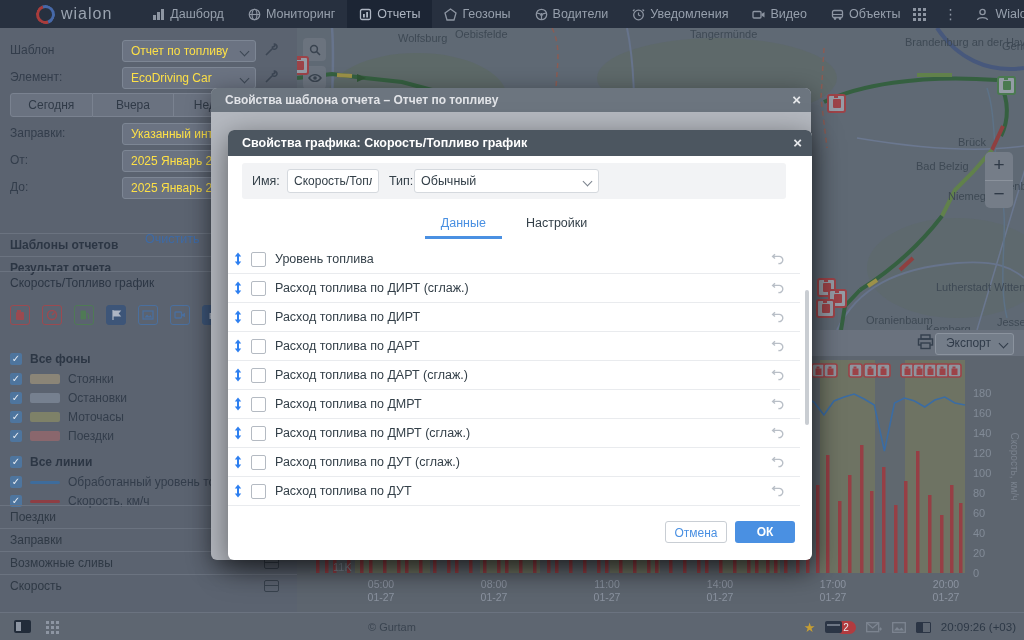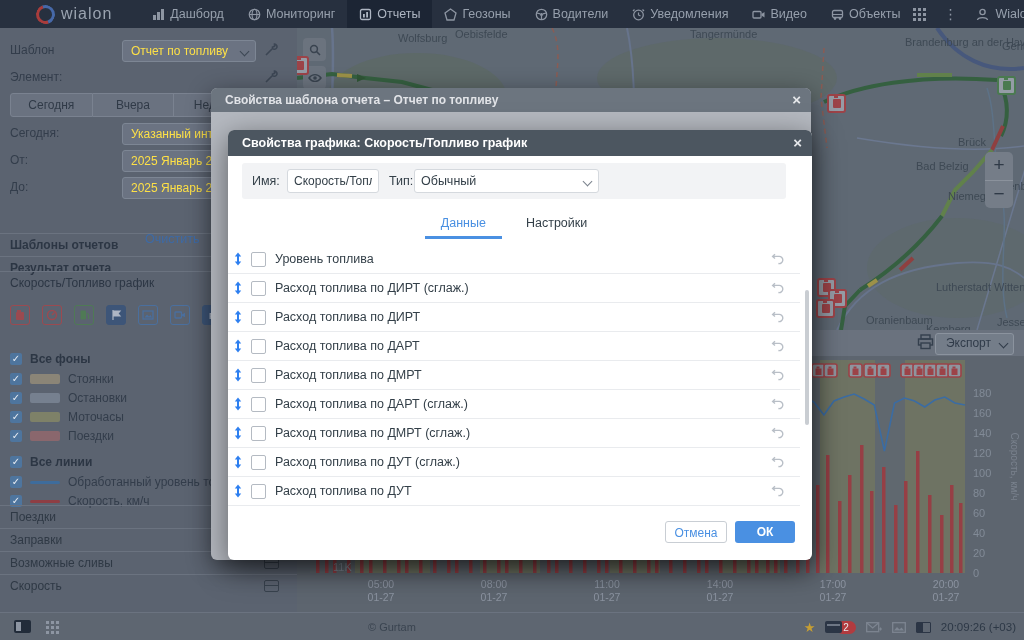--- a/index.html
+++ b/index.html
@@ -237,31 +237,32 @@
   <div id="sidebar">
     <div class="sb-row" style="top:12px;">
       <span class="sb-label">Шаблон</span>
       <span class="sb-input"><span>Отчет по топливу</span><span class="chev"></span></span>
       <svg class="wrench" width="14" height="14" viewBox="0 0 14 14">
           <path d="M2 12 L8 6 M8.5 5.5 a2.6 2.6 0 1 0 2-4.4 l0 2.4 -2 0.6z" fill="none" stroke="#3c4654" stroke-width="1.6"></path>
         </svg>
     </div>
     <div class="sb-row" style="top:39px;">
       <span class="sb-label">Элемент:</span>
+      <span class="sb-input"><span>EcoDriving Car</span><span class="chev"></span></span>
       <svg class="wrench" width="14" height="14" viewBox="0 0 14 14">
           <path d="M2 12 L8 6 M8.5 5.5 a2.6 2.6 0 1 0 2-4.4 l0 2.4 -2 0.6z" fill="none" stroke="#3c4654" stroke-width="1.6"></path>
         </svg>
     </div>
     <div style="position:absolute;left:10px;top:65px;width:246px;display:flex;" id="quick-ranges">
         <div class="qr-btn">Сегодня</div>
         <div class="qr-btn">Вчера</div>
         <div class="qr-btn">Неделя</div>
       </div>
     <div class="sb-row" style="top:95px;">
-      <span class="sb-label">Сегодня:</span>
+      <span class="sb-label">Заправки:</span>
       <span class="sb-input"><span>Указанный инте</span></span>
     </div>
     <div class="sb-row" style="top:122px;">
       <span class="sb-label">От:</span>
       <span class="sb-input"><span>2025 Январь 27</span></span>
     </div>
     <div class="sb-row" style="top:149px;">
       <span class="sb-label">До:</span>
       <span class="sb-input"><span>2025 Январь 27</span></span>
     </div>
@@ -688,34 +689,34 @@
             <path d="M2 3.4 H8 a3.6 3.6 0 1 1 -0.6 7.1" fill="none" stroke="#b9bfc7" stroke-width="1.4"></path>
           </svg>
         </div>
         <div class="dlg-row">
           <svg class="drag" width="10" height="14" viewBox="0 0 10 14">
             <path d="M5 0.5 L8.2 4.5 H1.8 Z" fill="#2d7ff0"></path>
             <rect x="4" y="4" width="2" height="6" fill="#2d7ff0"></rect>
             <path d="M5 13.5 L1.8 9.5 H8.2 Z" fill="#2d7ff0"></path>
           </svg>
           <span class="box"></span>
+          <span class="lbl">Расход топлива по ДАРТ (сглаж.)</span>
+          <svg class="undo" width="13" height="12" viewBox="0 0 13 12">
+            <path d="M4 1.2 L1.6 3.4 L4 5.6" fill="none" stroke="#b9bfc7" stroke-width="1.4"></path>
+            <path d="M2 3.4 H8 a3.6 3.6 0 1 1 -0.6 7.1" fill="none" stroke="#b9bfc7" stroke-width="1.4"></path>
+          </svg>
+        </div>
+        <div class="dlg-row">
+          <svg class="drag" width="10" height="14" viewBox="0 0 10 14">
+            <path d="M5 0.5 L8.2 4.5 H1.8 Z" fill="#2d7ff0"></path>
+            <rect x="4" y="4" width="2" height="6" fill="#2d7ff0"></rect>
+            <path d="M5 13.5 L1.8 9.5 H8.2 Z" fill="#2d7ff0"></path>
+          </svg>
+          <span class="box"></span>
           <span class="lbl">Расход топлива по ДМРТ</span>
-          <svg class="undo" width="13" height="12" viewBox="0 0 13 12">
-            <path d="M4 1.2 L1.6 3.4 L4 5.6" fill="none" stroke="#b9bfc7" stroke-width="1.4"></path>
-            <path d="M2 3.4 H8 a3.6 3.6 0 1 1 -0.6 7.1" fill="none" stroke="#b9bfc7" stroke-width="1.4"></path>
-          </svg>
-        </div>
-        <div class="dlg-row">
-          <svg class="drag" width="10" height="14" viewBox="0 0 10 14">
-            <path d="M5 0.5 L8.2 4.5 H1.8 Z" fill="#2d7ff0"></path>
-            <rect x="4" y="4" width="2" height="6" fill="#2d7ff0"></rect>
-            <path d="M5 13.5 L1.8 9.5 H8.2 Z" fill="#2d7ff0"></path>
-          </svg>
-          <span class="box"></span>
-          <span class="lbl">Расход топлива по ДАРТ (сглаж.)</span>
           <svg class="undo" width="13" height="12" viewBox="0 0 13 12">
             <path d="M4 1.2 L1.6 3.4 L4 5.6" fill="none" stroke="#b9bfc7" stroke-width="1.4"></path>
             <path d="M2 3.4 H8 a3.6 3.6 0 1 1 -0.6 7.1" fill="none" stroke="#b9bfc7" stroke-width="1.4"></path>
           </svg>
         </div>
         <div class="dlg-row">
           <svg class="drag" width="10" height="14" viewBox="0 0 10 14">
             <path d="M5 0.5 L8.2 4.5 H1.8 Z" fill="#2d7ff0"></path>
             <rect x="4" y="4" width="2" height="6" fill="#2d7ff0"></rect>
             <path d="M5 13.5 L1.8 9.5 H8.2 Z" fill="#2d7ff0"></path>

